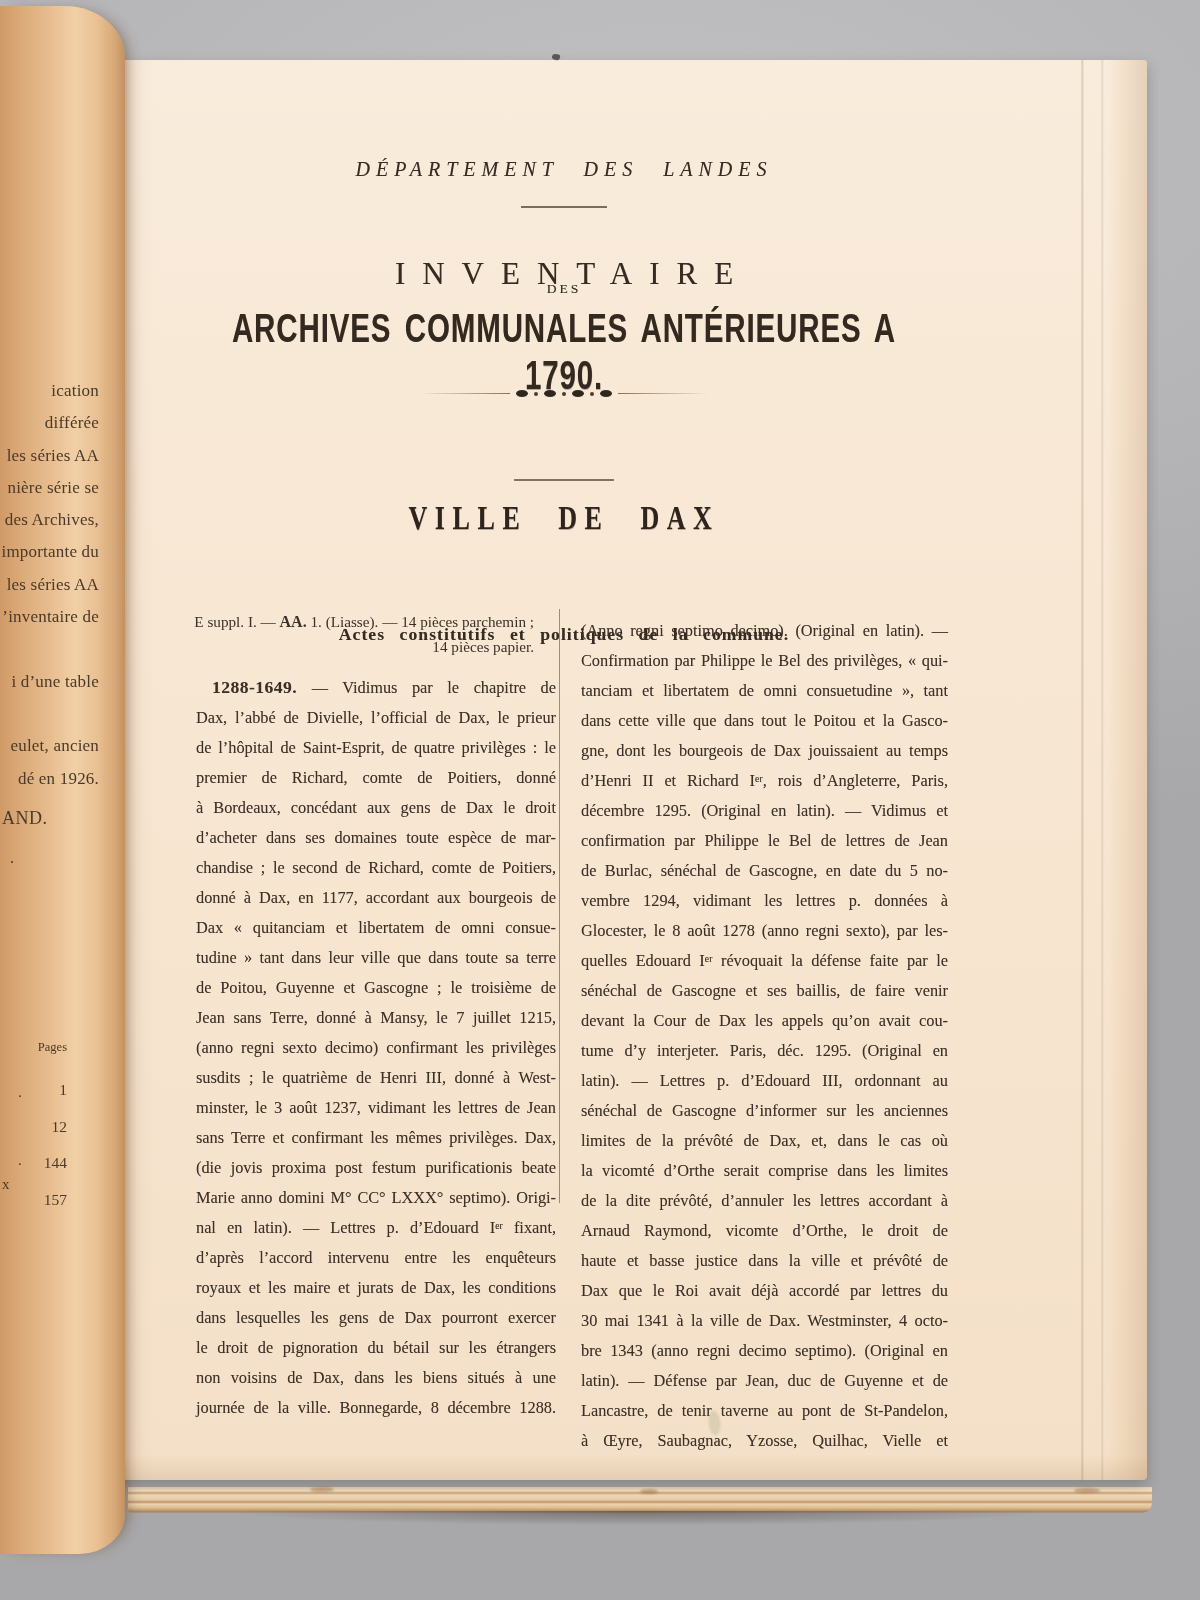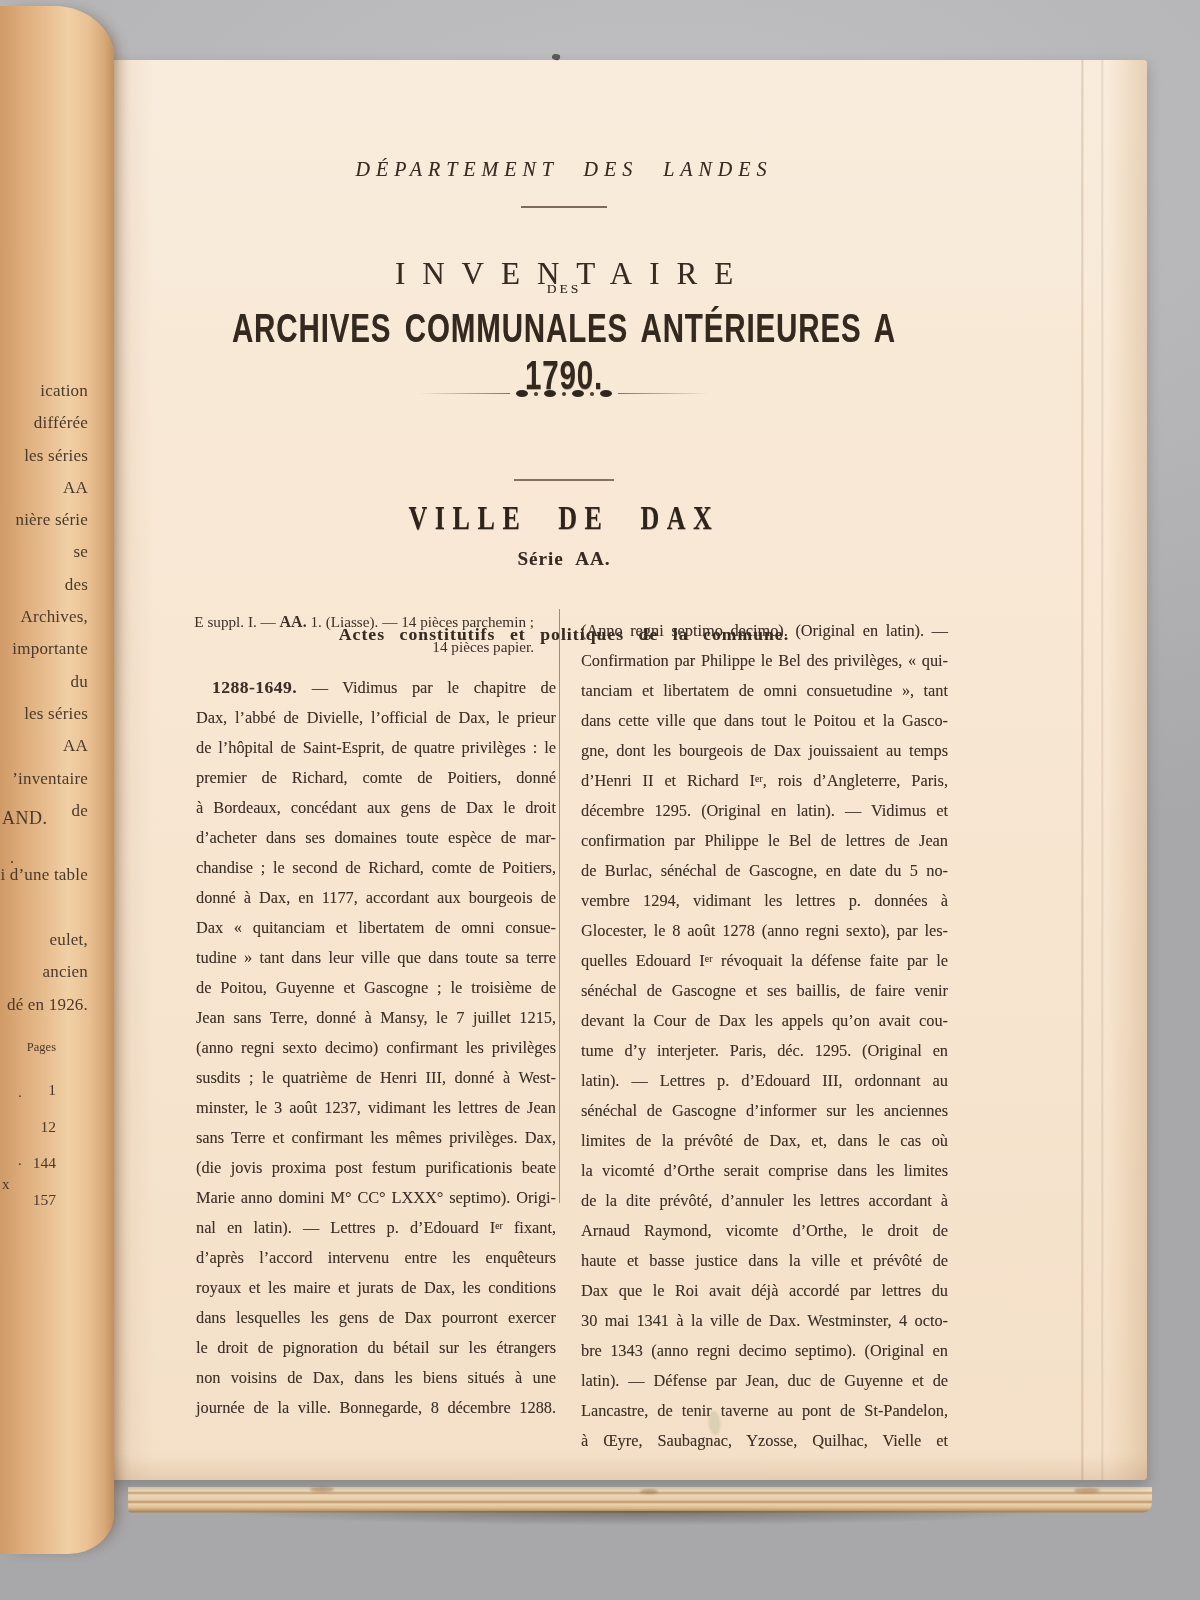--- a/index.html
+++ b/index.html
@@ -3,21 +3,21 @@
 <meta charset="utf-8">
 <style>
   html,body{margin:0;padding:0;}
   body{
     width:1200px;height:1600px;position:relative;overflow:hidden;
     background:radial-gradient(1400px 700px at 55% 10%, #c1c0c2 0%, #b4b3b5 55%, #a8a7a9 100%);
     font-family:"Liberation Serif", serif;
   }
   
   .left-page{
-    position:absolute;left:0;top:6px;width:114px;height:1548px;z-index:3;
+    position:absolute;left:0;top:6px;width:125px;height:1548px;z-index:3;
     background:linear-gradient(90deg,#cf9a67 0%,#dcab79 18%,#e7bd8f 40%,#f1d0a6 60%,#e9c092 78%,#d6a877 92%,#c2915f 100%);
     border-top-right-radius:60px 52px;
     border-bottom-right-radius:46px 40px;
     box-shadow:8px 0 14px -6px rgba(80,40,10,.45);
     overflow:hidden;
     color:#4a392a;
   }
   .frag-block{
     position:absolute;top:369px;right:26px;text-align:right;
     font-size:17px;line-height:32.3px;white-space:pre-line;letter-spacing:.2px;
@@ -129,21 +129,20 @@
       <span class="d-sm"></span>
       <span class="d-big"></span>
       <span class="d-sm"></span>
       <span class="d-big"></span>
     </span>
     <span class="orn-line r"></span>
   </div>
 
   <div class="h-rule2"></div>
   <div class="ctr h-ville">VILLE DE DAX</div>
-  <div class="ctr h-saa">Série AA.</div>
   <div class="ctr h-actes">Actes constitutifs et politiques de la commune.</div>
 
   <div class="entry-head"><span>E suppl. I. — </span><b>AA.</b><span> 1. (Liasse). — 14 pièces parchemin ;</span><br>
     <span>14 pièces papier.</span>
   </div>
 
   <div class="col-divider"></div>
 
   <div class="body-text body-left"><b class="lead">1288-1649.</b><span> — Vidimus par le chapitre de
 Dax, l’abbé de Divielle, l’official de Dax, le prieur

